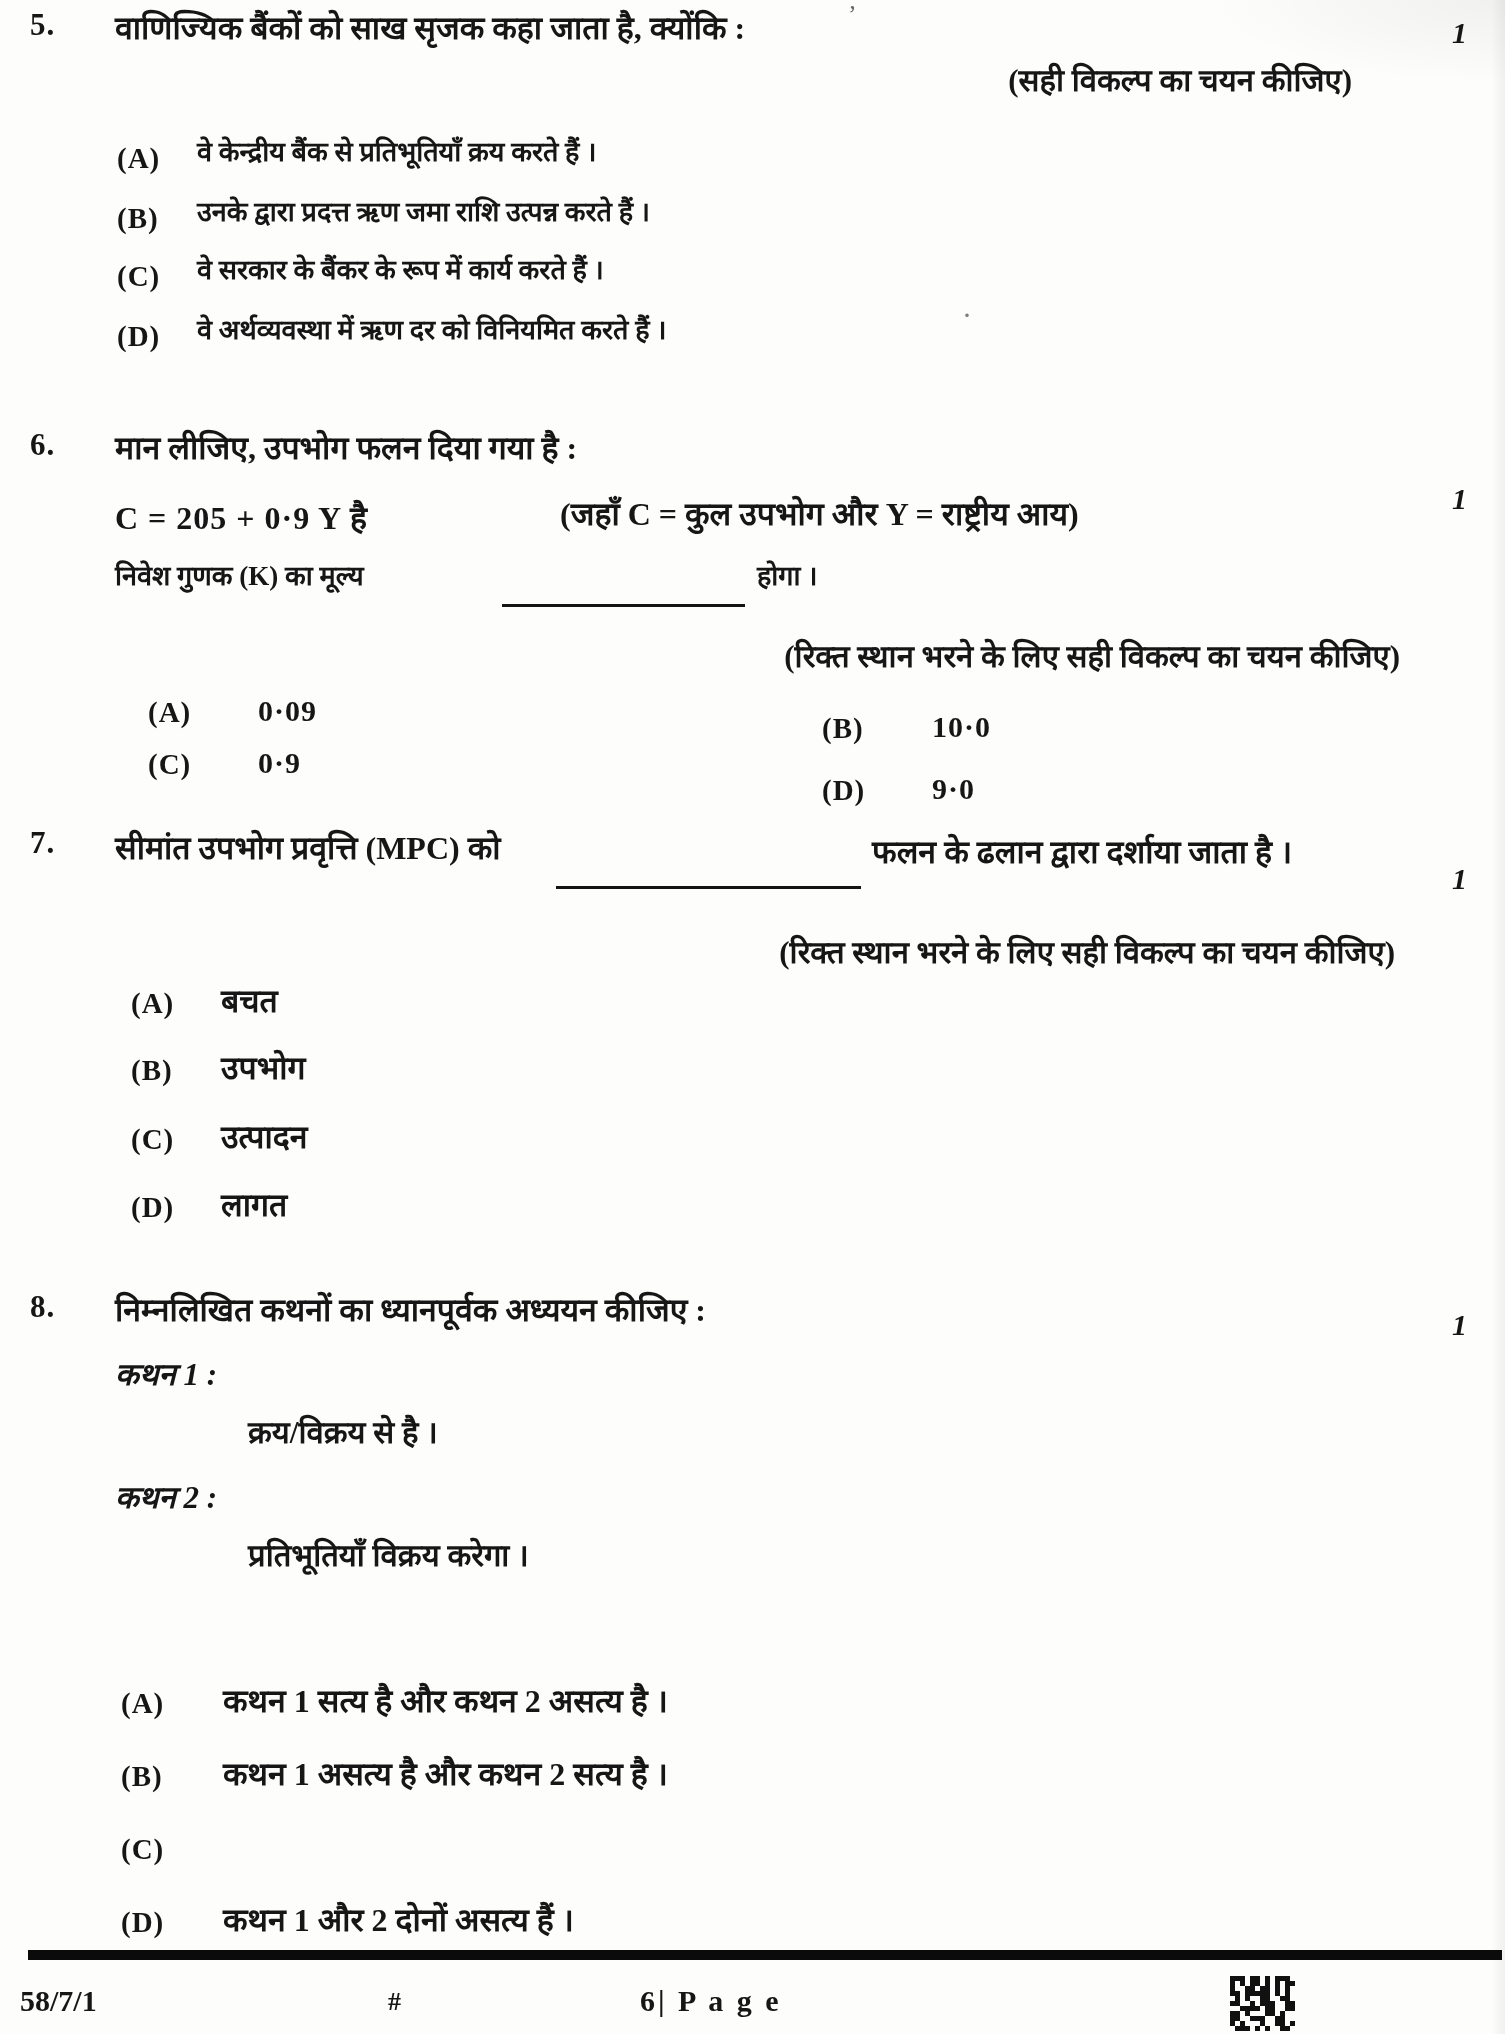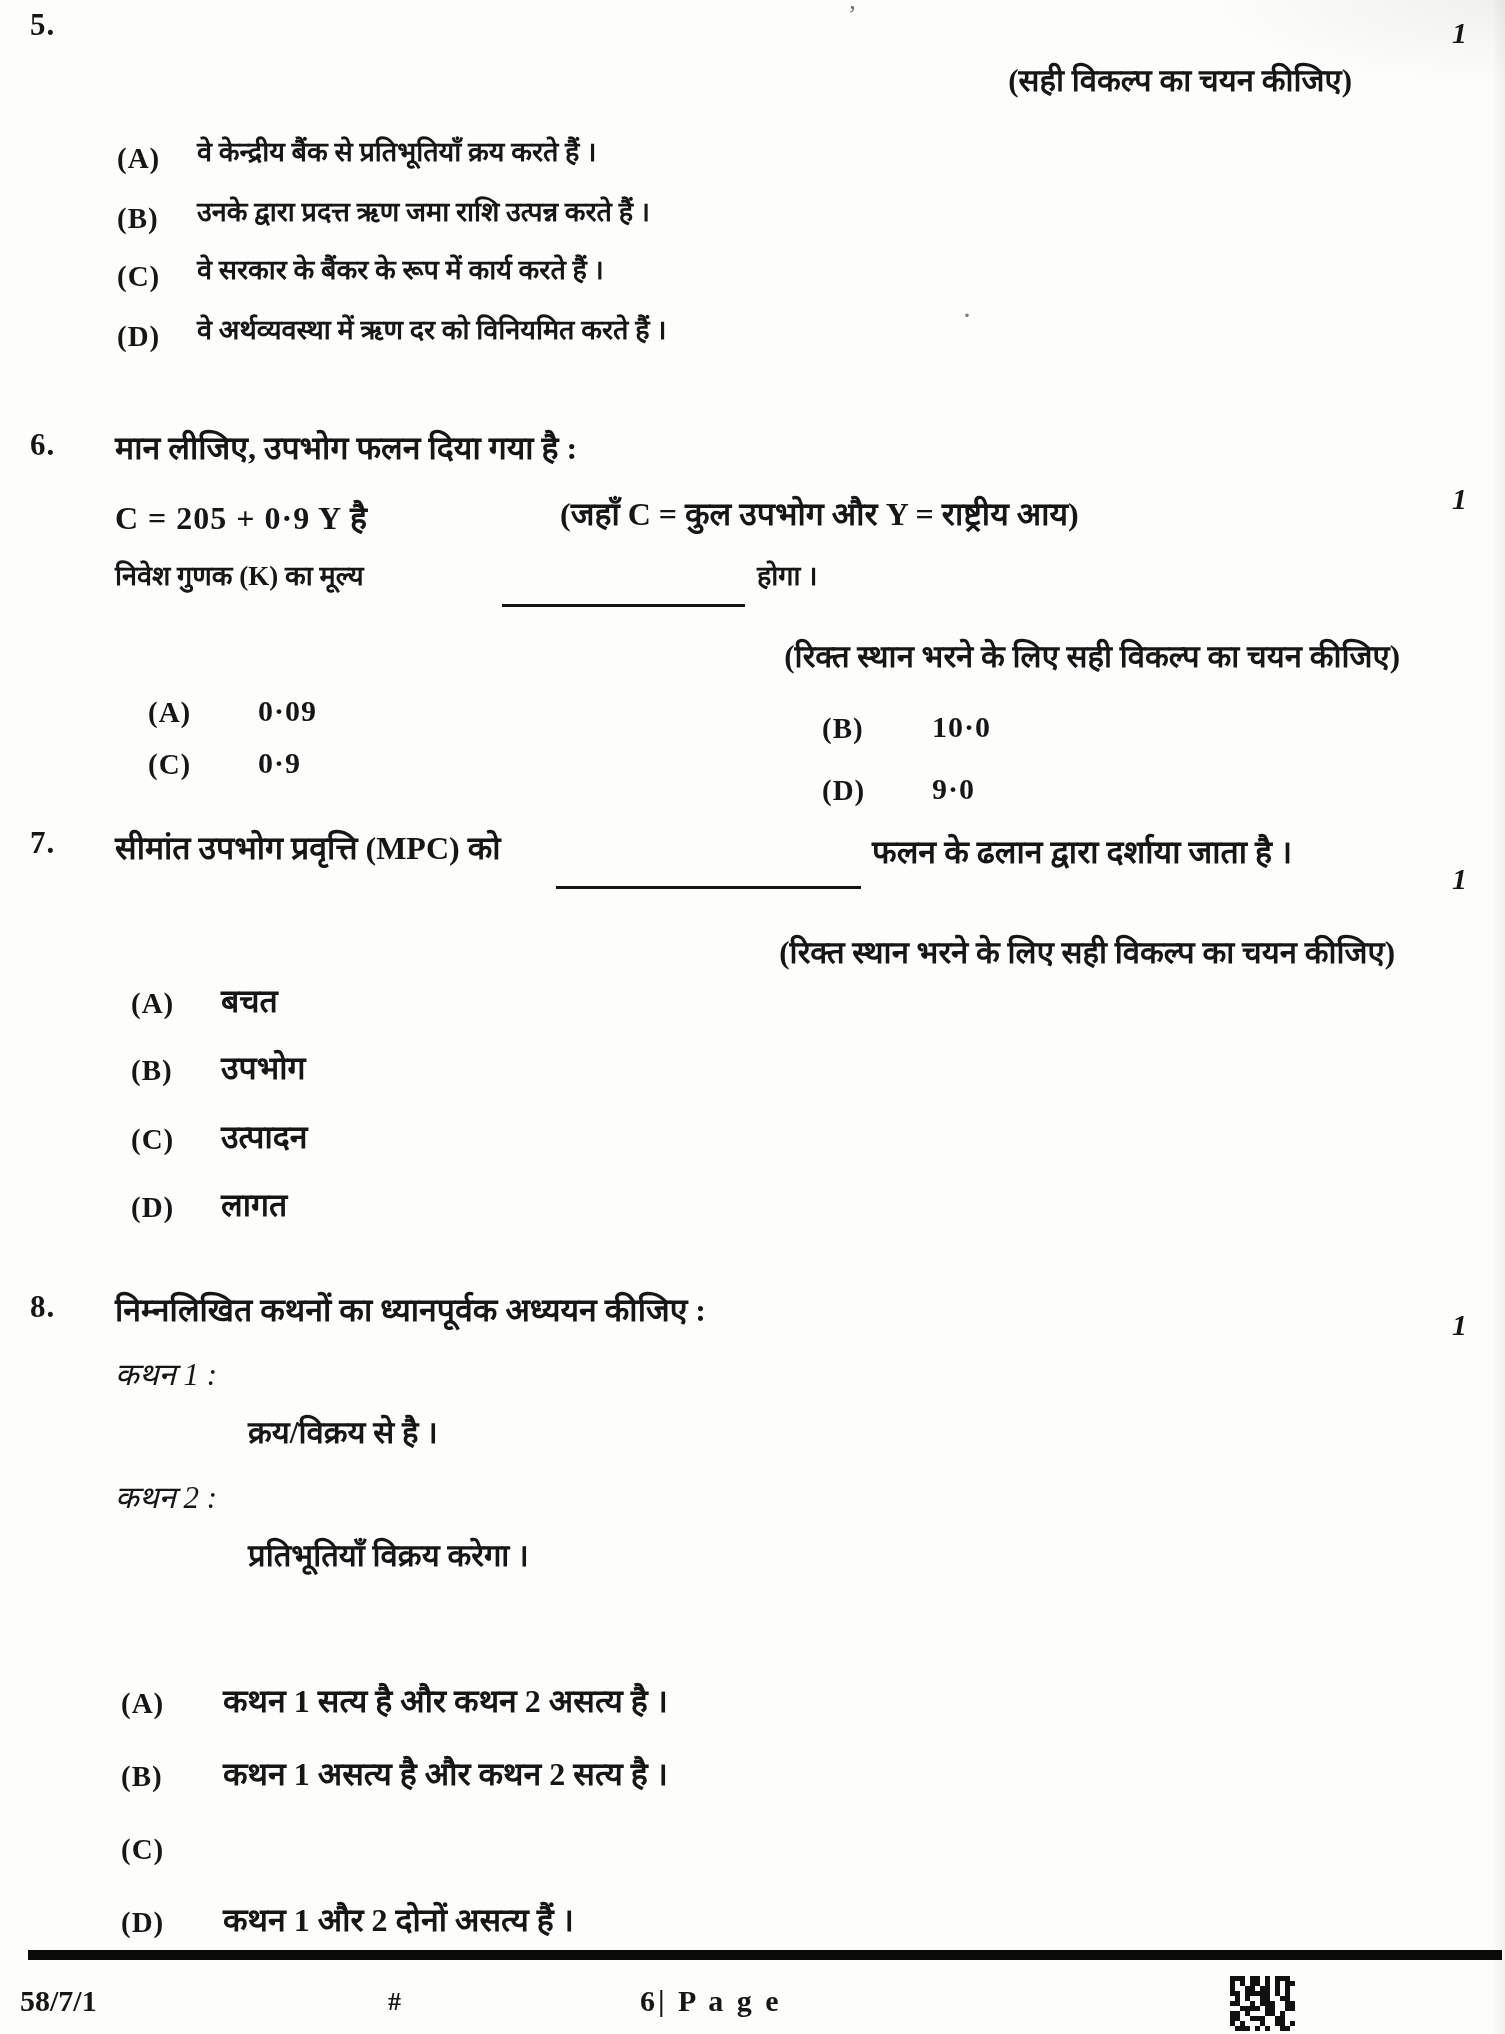--- a/index.html
+++ b/index.html
@@ -21,36 +21,37 @@
   }
   .t{position:absolute;white-space:nowrap;line-height:1.25;}
   .hn{font-size:27px;font-weight:600;}
   .hnb{font-size:32px;font-weight:700;}
   .qnum{font-size:31px;font-weight:700;letter-spacing:1px;}
   .mark{font-size:30px;font-style:italic;font-weight:600;}
   .instr{font-size:31px;font-weight:700;}
   .right-block{text-align:right;}
   .optletter{font-size:29px;font-weight:600;letter-spacing:1px;}
   .optval{font-size:30px;font-weight:700;letter-spacing:1px;}
-  .stmt-label{font-size:31px;font-weight:400;font-style:italic;}
+  .stmt-label{font-size:31px;font-weight:700;font-style:italic;}
   .stmt-line{font-size:31px;font-weight:600;}
   .formula{font-size:32px;font-weight:700;letter-spacing:1px;}
   .blank{position:absolute;border-bottom:3px solid #141414;height:0;}
   .rule{position:absolute;background:#0b0b0b;}
   .foot{font-size:30px;font-weight:700;}
   .pageno{font-size:30px;font-weight:700;letter-spacing:3px;}
   .hash{font-size:26px;font-weight:600;}
   .artifact{position:absolute;color:#2a2a2a;}
 </style>
 </head>
 <body>
 
 <div class="page">
 
   <div class="t qnum" style="left:30px;top:6px">5.</div>
+  <div class="t hnb" style="left:115px;top:8px">वाणिज्यिक बैंकों को साख सृजक कहा जाता है, क्योंकि :</div>
   <div class="t mark" style="left:1452px;top:14px">1</div>
   <div class="t instr right-block" style="left:952px;top:62px;width:400px">(सही विकल्प का चयन कीजिए)</div>
 
   <div class="t optletter" style="left:117px;top:140px">(A)</div>
   <div class="t hn" style="left:197px;top:136px">वे केन्द्रीय बैंक से प्रतिभूतियाँ क्रय करते हैं ।</div>
   <div class="t optletter" style="left:117px;top:200px">(B)</div>
   <div class="t hn" style="left:197px;top:196px">उनके द्वारा प्रदत्त ऋण जमा राशि उत्पन्न करते हैं ।</div>
   <div class="t optletter" style="left:117px;top:258px">(C)</div>
   <div class="t hn" style="left:197px;top:254px">वे सरकार के बैंकर के रूप में कार्य करते हैं ।</div>
   <div class="t optletter" style="left:117px;top:318px">(D)</div>

